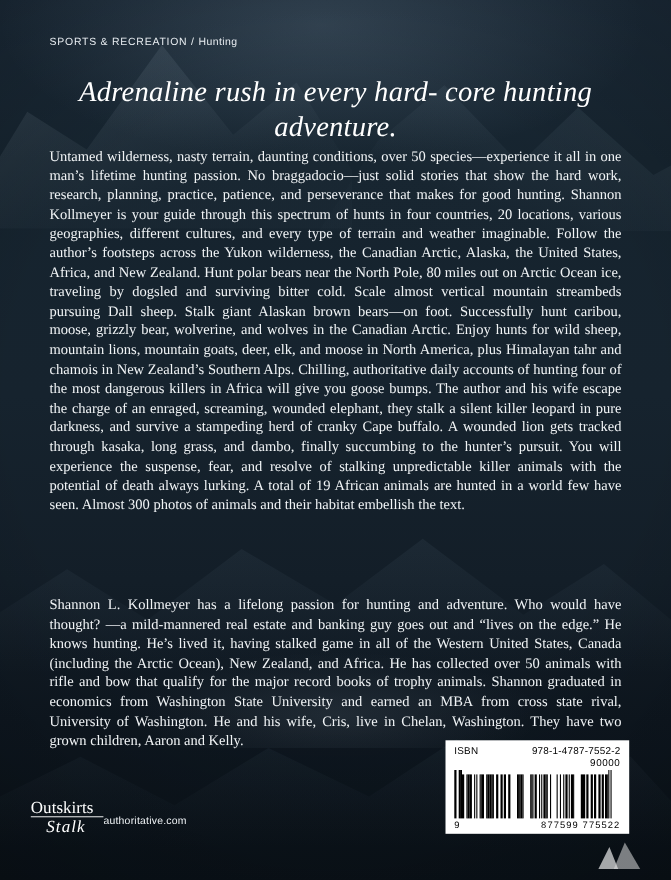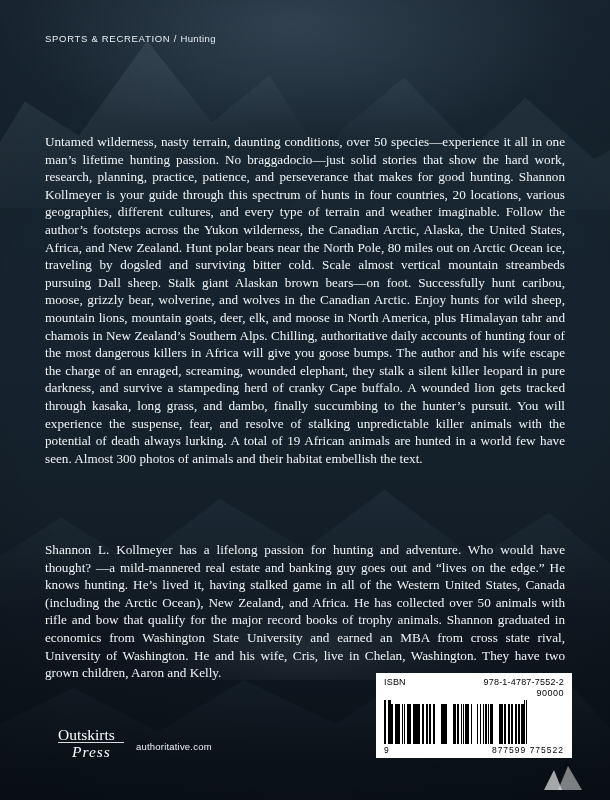--- a/index.html
+++ b/index.html
@@ -128,24 +128,23 @@
     font-family: Liberation Serif, serif;
     font-size: 13.2px;
     line-height: 17.6px;
     color: #f1f4f6;
     text-align: justify;
   }
 
   
   .publisher {
     position: absolute;
-    left: 58px; bottom: 30px;
+    left: 28px; bottom: 30px;
     display: flex;
     align-items: center;
-    gap: 12px;
   }
   .logo-mark {
     position: relative;
     width: 66px;
     height: 48px;
     color: #ffffff;
   }
   .logo-text {
     position: absolute;
     left: 0; top: 4px;
@@ -173,21 +172,21 @@
     font-family: "Liberation Sans", sans-serif;
     font-size: 9.5px;
     color: #eef2f5;
     letter-spacing: 0.2px;
   }
 
   
   .barcode-box {
     position: absolute;
     right: 38px; bottom: 42px;
-    width: 196px;
+    width: 167px;
     background: #ffffff;
     padding: 4px 6px 3px 6px;
     box-sizing: border-box;
   }
   .isbn-line {
     display: flex;
     justify-content: space-between;
     align-items: baseline;
     font-family: "Liberation Sans", sans-serif;
     font-size: 9px;
@@ -246,30 +245,31 @@
   <div class="vignette"></div>
 
   <div class="content">
 
     <div class="category">
       <span>SPORTS &amp; RECREATION</span>
       <span class="sep">/</span>
       <span class="sub">Hunting</span>
     </div>
 
+    <div class="headline">Adrenaline rush in every hard- core hunting adventure.</div>
 
     <div class="blurb">Untamed wilderness, nasty terrain, daunting conditions, over 50 species—experience it all in one man’s lifetime hunting passion. No braggadocio—just solid stories that show the hard work, research, planning, practice, patience, and perseverance that makes for good hunting. Shannon Kollmeyer is your guide through this spectrum of hunts in four countries, 20 locations, various geographies, different cultures, and every type of terrain and weather imaginable. Follow the author’s footsteps across the Yukon wilderness, the Canadian Arctic, Alaska, the United States, Africa, and New Zealand. Hunt polar bears near the North Pole, 80 miles out on Arctic Ocean ice, traveling by dogsled and surviving bitter cold. Scale almost vertical mountain streambeds pursuing Dall sheep. Stalk giant Alaskan brown bears—on foot. Successfully hunt caribou, moose, grizzly bear, wolverine, and wolves in the Canadian Arctic. Enjoy hunts for wild sheep, mountain lions, mountain goats, deer, elk, and moose in North America, plus Himalayan tahr and chamois in New Zealand’s Southern Alps. Chilling, authoritative daily accounts of hunting four of the most dangerous killers in Africa will give you goose bumps. The author and his wife escape the charge of an enraged, screaming, wounded elephant, they stalk a silent killer leopard in pure darkness, and survive a stampeding herd of cranky Cape buffalo. A wounded lion gets tracked through kasaka, long grass, and dambo, finally succumbing to the hunter’s pursuit. You will experience the suspense, fear, and resolve of stalking unpredictable killer animals with the potential of death always lurking. A total of 19 African animals are hunted in a world few have seen. Almost 300 photos of animals and their habitat embellish the text.</div>
 
     <div class="bio">Shannon L. Kollmeyer has a lifelong passion for hunting and adventure. Who would have thought? —a mild-mannered real estate and banking guy goes out and “lives on the edge.” He knows hunting. He’s lived it, having stalked game in all of the Western United States, Canada (including the Arctic Ocean), New Zealand, and Africa. He has collected over 50 animals with rifle and bow that qualify for the major record books of trophy animals. Shannon graduated in economics from Washington State University and earned an MBA from cross state rival, University of Washington. He and his wife, Cris, live in Chelan, Washington. They have two grown children, Aaron and Kelly.</div>
 
     <div class="publisher">
       <div class="logo-mark">
         <div class="logo-text">
           <span>Outskirts</span>
-          <span class="second">Press</span>
+          <span class="second">Stalk</span>
         </div>
         <div class="logo-rule"></div>
       </div>
       <div class="logo-url">authoritative.com</div>
     </div>
 
     <div class="barcode-box">
       <div class="isbn-line">
         <span>ISBN</span>
         <span>978-1-4787-7552-2</span>

